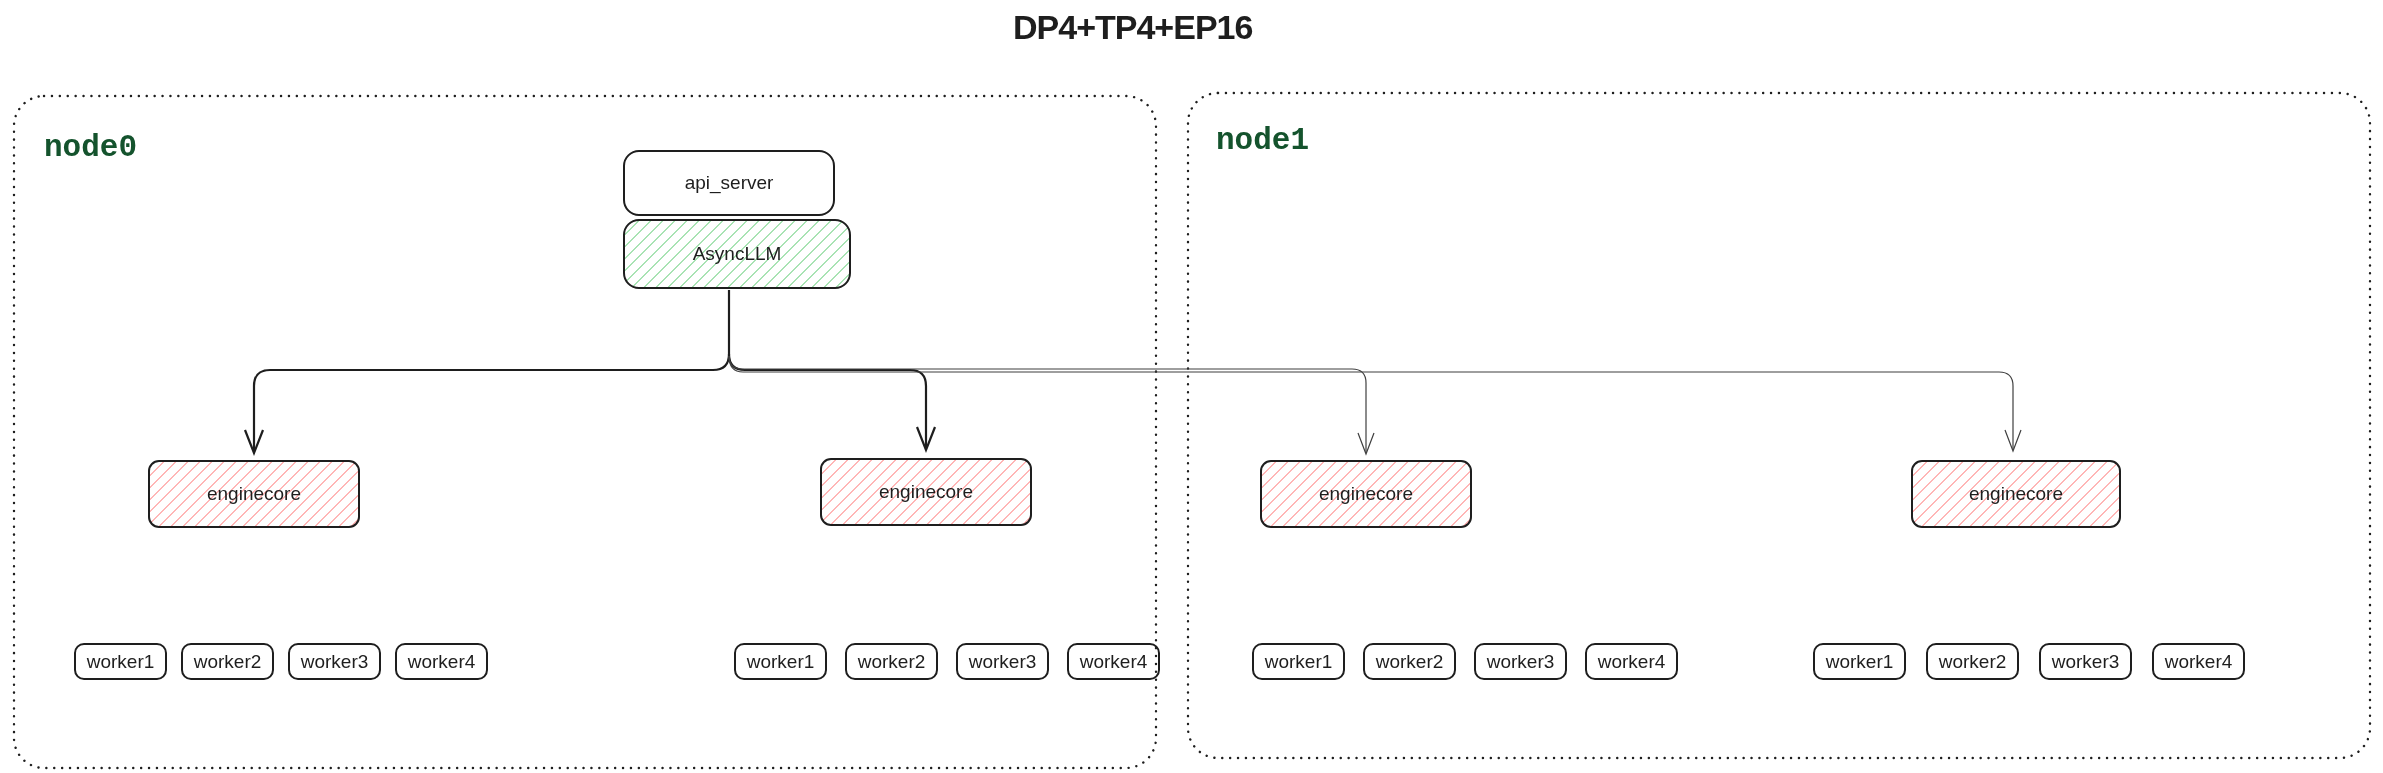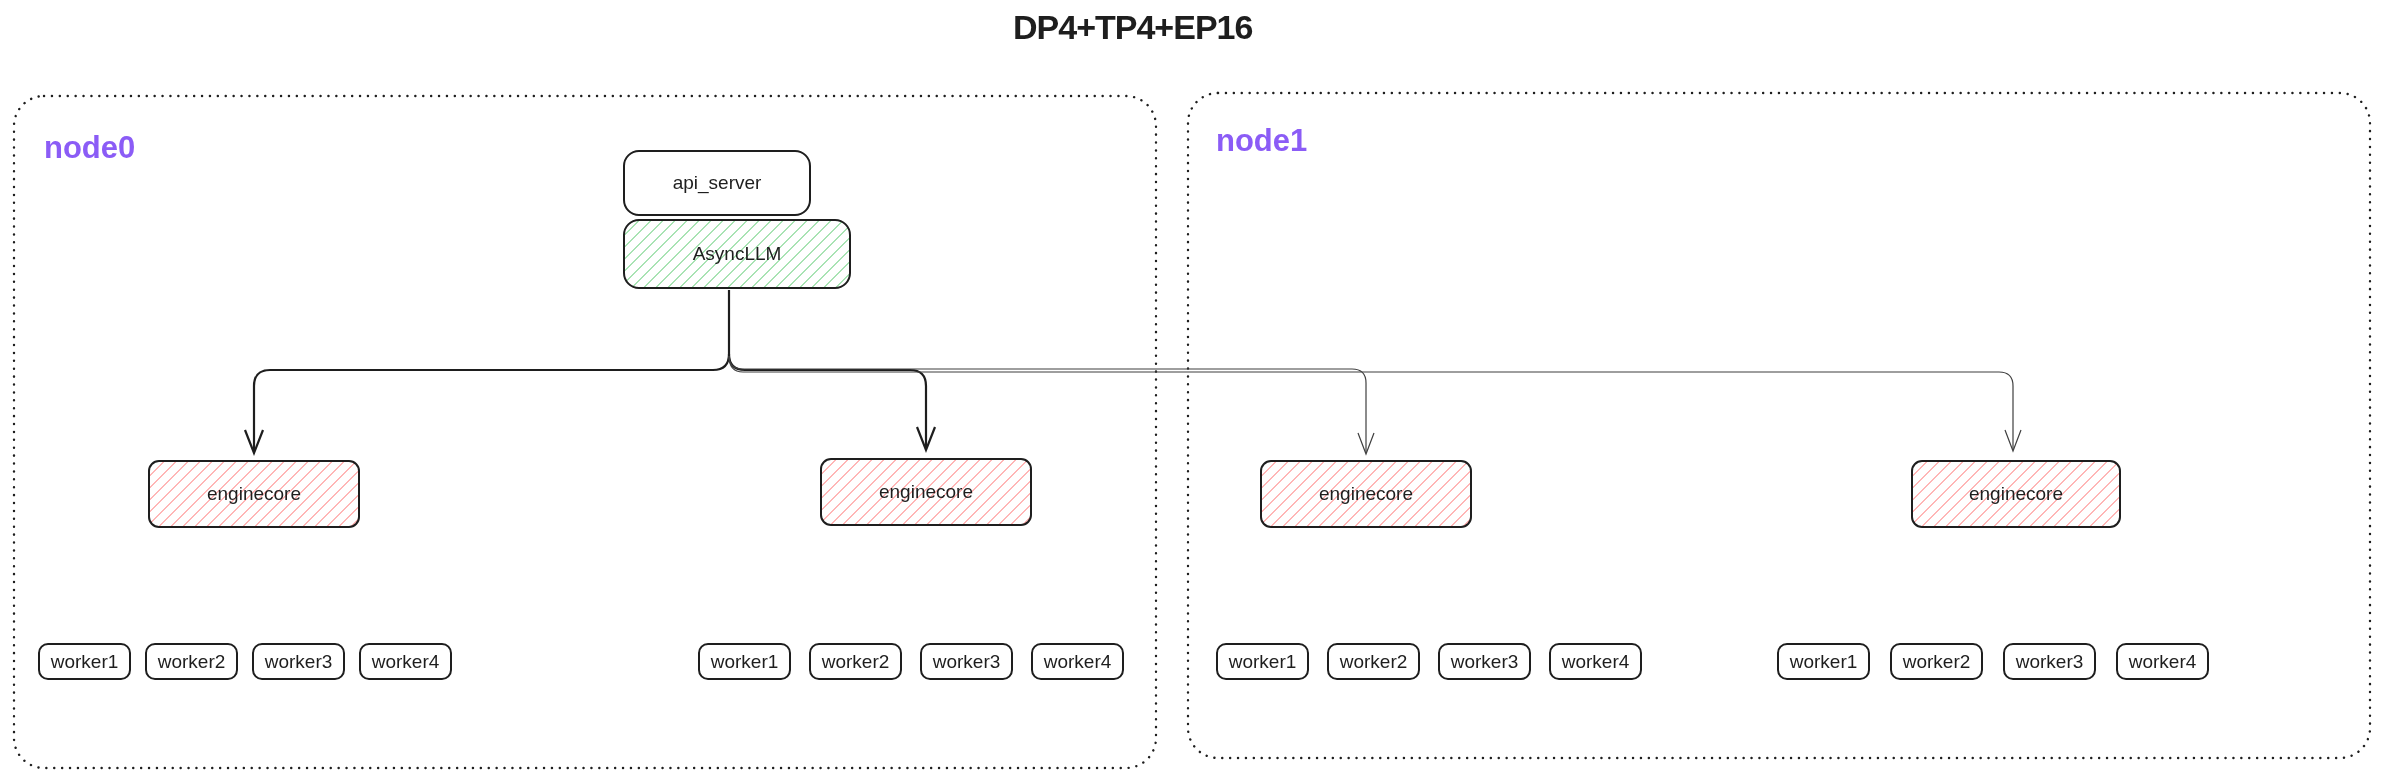--- a/index.html
+++ b/index.html
@@ -7,41 +7,41 @@
     position:relative; width:2383px; height:773px; background:#ffffff;
     font-family:"Liberation Sans", sans-serif; color:#1e1e1e; overflow:hidden;
   }
   .title {
     position:absolute; left:1013px; top:8px;
     font-family:Liberation Sans, sans-serif; font-size:34px; font-weight:600;
     letter-spacing:-1px; color:#1e1e1e; white-space:nowrap;
   }
   .node { position:absolute; }
   .node-label {
-    position:absolute; font-family:Liberation Sans, sans-serif;
-    font-size:31px; font-weight:600; color:#8b5cf6; white-space:nowrap;
+    position:absolute; font-family:Liberation Mono, monospace;
+    font-size:31px; font-weight:600; color:#14532d; white-space:nowrap;
   }
   .box {
     position:absolute; box-sizing:border-box; background:#ffffff;
     border:2.2px solid #1e1e1e; display:flex; align-items:center; justify-content:center;
     font-size:19px; color:#1e1e1e; white-space:nowrap;
   }
   .stack-box { border-radius:16px; }
   .enginecore { border-radius:11px;text-align:right; }
   .hatch-green {
     background-image:repeating-linear-gradient(135deg,
       rgba(82,199,104,0.50) 0, rgba(82,199,104,0.50) 1.4px,
       transparent 1.4px, transparent 8.5px);
   }
   .hatch-red {
     background-image:repeating-linear-gradient(135deg,
       rgba(255,122,122,0.55) 0, rgba(255,122,122,0.55) 1.4px,
       transparent 1.4px, transparent 8.5px);
   }
-  .workers { position:absolute; display:flex; }
+  .workers { position:absolute; display:flex;margin-left:36px; }
   .worker {
     position:relative; box-sizing:border-box; width:93px; height:37px;
     border:2px solid #1e1e1e; border-radius:10px; background:#ffffff;
     display:flex; align-items:center; justify-content:center;
     font-size:19px; color:#1e1e1e; white-space:nowrap;
   }
   .g2 .worker + .worker, .g3 .worker + .worker { margin-left:18px; }
   .g1 .worker + .worker { margin-left:14px; }
   .g4 .worker + .worker { margin-left:20px; }
   svg.overlay { position:absolute; left:0; top:0; pointer-events:none; }
@@ -49,21 +49,21 @@
 </head>
 <body>
 
 <div class="canvas">
 
   <div class="title">DP4+TP4+EP16</div>
 
   <div class="node" style="left:14px; top:96px; width:1142px; height:672px;">
     <div class="node-label" style="left:30px; top:34px;">node0</div>
 
-    <div class="box stack-box" style="left:609px; top:54px; width:188px; height:66px;">api_server</div>
+    <div class="box stack-box" style="left:609px; top:54px; width:212px; height:66px;">api_server</div>
 
     <div class="box stack-box hatch-green" style="left:609px; top:123px; width:228px; height:70px;">AsyncLLM</div>
 
     <div class="box enginecore hatch-red" style="left:134px; top:364px; width:212px; height:68px;">enginecore</div>
 
     <div class="box enginecore hatch-red" style="left:806px; top:362px; width:212px; height:68px;">enginecore</div>
 
     <div class="workers g1" style="left:24px; top:547px;">
       <div class="worker">worker1</div>
       <div class="worker">worker2</div>

